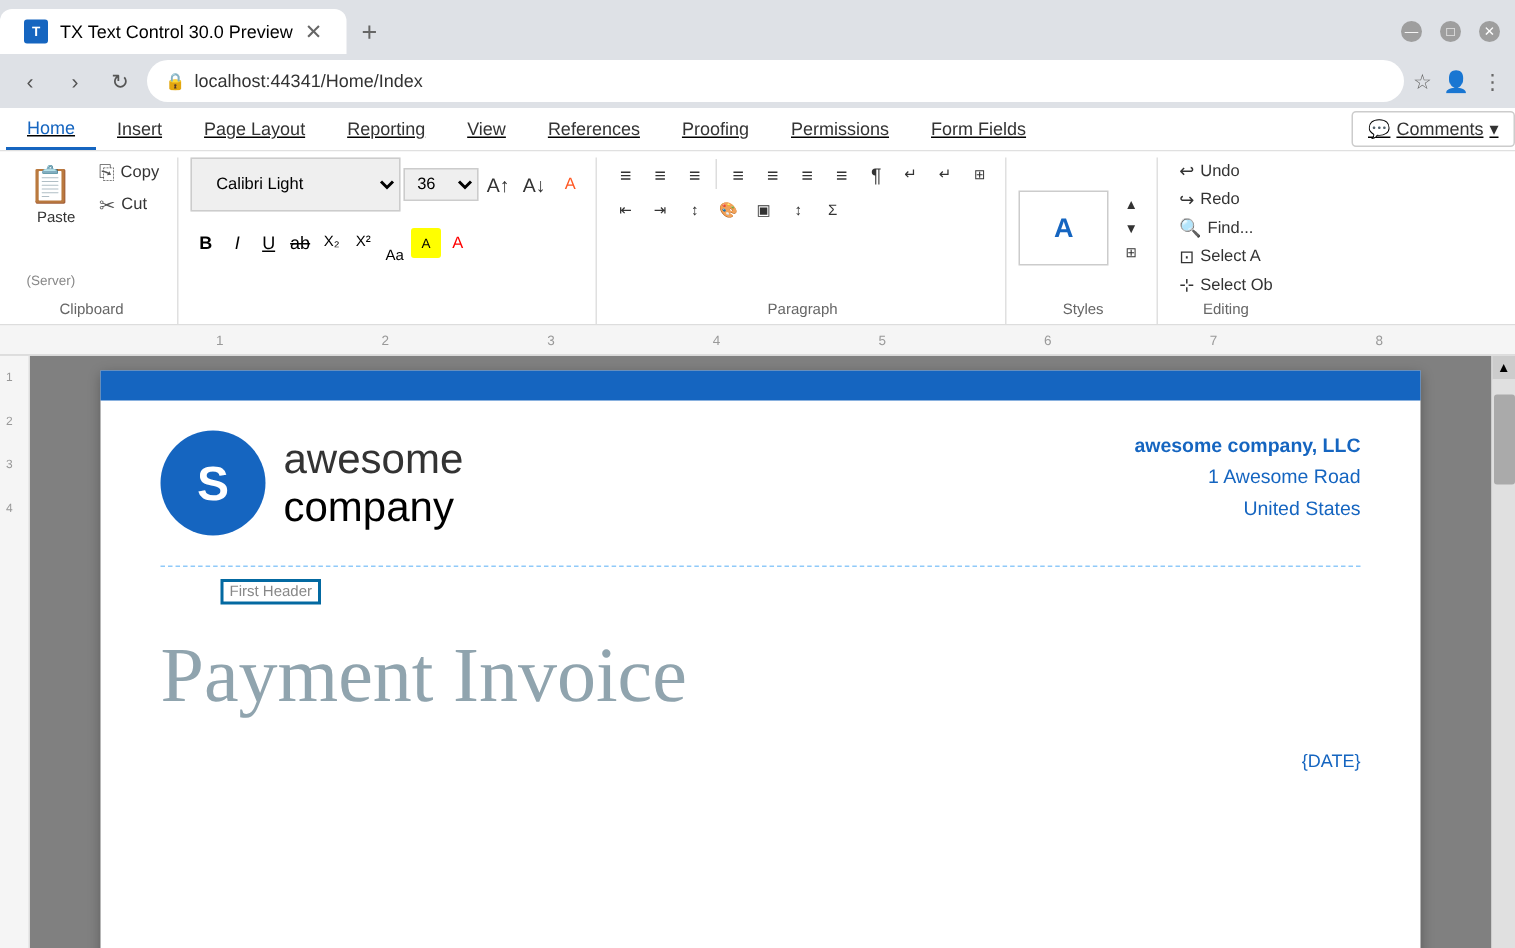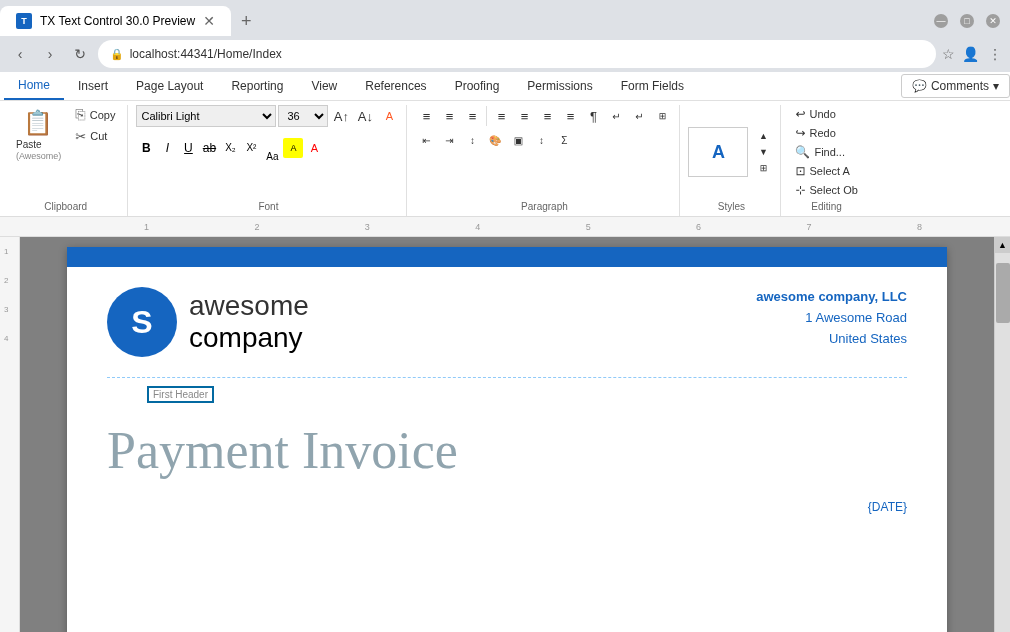--- a/index.html
+++ b/index.html
@@ -21,40 +21,40 @@
     .address-bar-row { display: flex; align-items: center; background: #dee1e6; padding: 4px 8px; gap: 6px; height: 36px; }
     .nav-btn { width: 24px; height: 24px; border-radius: 50%; display: flex; align-items: center; justify-content: center; cursor: pointer; color: #555; font-size: 14px; }
     .address-input { flex: 1; height: 28px; border-radius: 14px; border: none; background: white; padding: 0 12px; font-size: 12px; color: #333; display: flex; align-items: center; gap: 6px; }
     .lock-icon { color: #555; font-size: 11px; }
     .address-text { color: #333; font-size: 12px; }
     .address-right { display: flex; gap: 8px; align-items: center; }
     .addr-icon { color: #666; cursor: pointer; font-size: 14px; }
 
     
     .ribbon { background: white; border-bottom: 1px solid #ddd; }
-    .ribbon-tabs { display: flex; align-items: center; padding: 0 0 0 4px; background: white; border-bottom: 1px solid #e0e0e0; }
+    .ribbon-tabs { display: flex; align-items: center; padding: 0 0 0 4px; background: white; border-bottom: 1px solid #e0e0e0; text-decoration: underline; }
     .ribbon-tab { padding: 6px 14px; font-size: 12px; cursor: pointer; color: #333; border: none; background: none; }
     .ribbon-tab.active { color: #1565c0; border-bottom: 2px solid #1565c0; }
     .ribbon-tab-right { margin-left: auto; display: flex; align-items: center; }
     .comments-btn { display: flex; align-items: center; gap: 4px; padding: 4px 10px; border: 1px solid #ccc; border-radius: 3px; cursor: pointer; font-size: 12px; color: #333; background: white; }
 
     .ribbon-content { display: flex; align-items: stretch; padding: 4px 4px 0 4px; gap: 2px; background: white; min-height: 80px; }
     .ribbon-group { display: flex; flex-direction: column; padding: 0 6px 4px 6px; border-right: 1px solid #e0e0e0; min-width: fit-content; }
     .ribbon-group-content { display: flex; align-items: flex-start; gap: 2px; flex: 1; }
     .ribbon-group-label { font-size: 10px; color: #666; text-align: center; margin-top: auto; padding-top: 2px; }
 
     .big-btn { display: flex; flex-direction: column; align-items: center; justify-content: center; cursor: pointer; padding: 4px 6px; min-width: 48px; gap: 2px; border-radius: 3px; }
     .big-btn-icon { font-size: 24px; color: #1565c0; }
     .big-btn-label { font-size: 10px; color: #333; text-align: center; line-height: 1.2; }
 
     .small-btn-stack { display: flex; flex-direction: column; gap: 1px; }
     .small-btn { display: flex; align-items: center; gap: 4px; cursor: pointer; padding: 2px 6px; border-radius: 2px; font-size: 11px; color: #333; min-height: 20px; }
     .small-btn-icon { font-size: 13px; color: #555; }
     .font-row { display: flex; align-items: center; gap: 2px; }
-    .font-select { height: 22px; border: 1px solid #ccc; font-size: 11px; padding: 0 0; min-width: 140px; }
+    .font-select { height: 36px; border: 1px solid #ccc; font-size: 11px; padding: 0 12px; min-width: 140px; }
     .size-select { height: 22px; border: 1px solid #ccc; font-size: 11px; padding: 0 4px; width: 50px; }
     .icon-btn { width: 22px; height: 22px; display: flex; align-items: center; justify-content: center; cursor: pointer; border-radius: 2px; font-size: 13px; color: #333; border: 1px solid transparent; }
 
     .format-row { display: flex; align-items: center; gap: 1px; }
     .fmt-btn { width: 20px; height: 20px; display: flex; align-items: center; justify-content: center; cursor: pointer; border-radius: 2px; font-size: 12px; }
     .fmt-btn.bold { font-weight: bold; }
     .fmt-btn.italic { font-style: italic; }
     .fmt-btn.underline { text-decoration: underline; }
     .para-row { display: flex; align-items: center; gap: 1px; }
     .styles-box { width: 60px; height: 50px; border: 1px solid #ccc; display: flex; align-items: center; justify-content: center; background: white; cursor: pointer; font-size: 18px; font-weight: bold; color: #1565c0; }
@@ -147,23 +147,23 @@
       </div>
     </div>
   </div>
 
   <div class="ribbon-content">
 
     <div class="ribbon-group">
       <div class="ribbon-group-content">
         <div class="big-btn">
           <span class="big-btn-icon">📋</span>
-          <div style="display:flex;flex-direction:column;align-items:flex-start;">
+          <div style="display:flex;flex-direction:column;align-items:flex-end;gap:30px;">
             <span class="big-btn-label">Paste</span>
-            <span class="big-btn-label" style="color:#888;font-size:9px;">(Awesome)</span>
+            <span class="big-btn-label" style="color:#888;font-size:9px;">(Server)</span>
           </div>
         </div>
         <div class="small-btn-stack">
           <div class="small-btn">
             <span class="small-btn-icon">⎘</span>
             <span>Copy</span>
           </div>
           <div class="small-btn">
             <span class="small-btn-icon">✂</span>
             <span>Cut</span>
@@ -191,21 +191,20 @@
           <div class="fmt-btn italic">I</div>
           <div class="fmt-btn underline">U</div>
           <div class="fmt-btn" style="text-decoration:line-through;">ab</div>
           <div class="fmt-btn" style="font-size:10px;">X₂</div>
           <div class="fmt-btn" style="font-size:10px;">X²</div>
           <div class="fmt-btn" style="font-size:10px;margin-top:17px;">Aa</div>
           <div class="fmt-btn" style="background:#ffff00;font-size:9px;">A</div>
           <div class="fmt-btn" style="color:#ff0000;font-size:11px;">A</div>
         </div>
       </div>
-      <div class="ribbon-group-label">Font</div>
     </div>
 
     <div class="ribbon-group">
       <div class="ribbon-group-content" style="flex-direction:column;gap:2px;">
         <div class="para-row">
           <div class="icon-btn" title="Bullets">≡</div>
           <div class="icon-btn" title="Numbering">≡</div>
           <div class="icon-btn" title="Multilevel List">≡</div>
           <div style="width:1px;height:20px;background:#ddd;margin:0 2px;"></div>
           <div class="icon-btn">≡</div>

